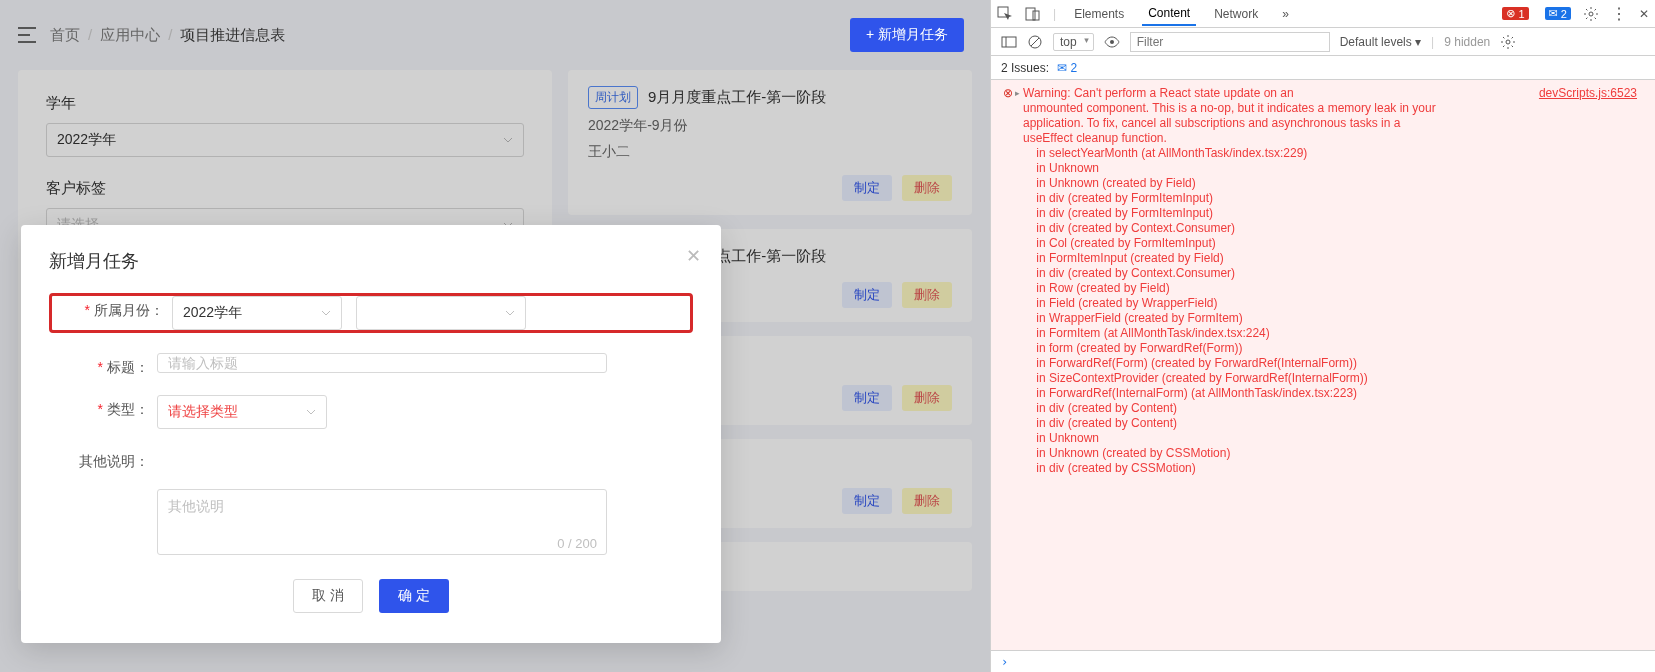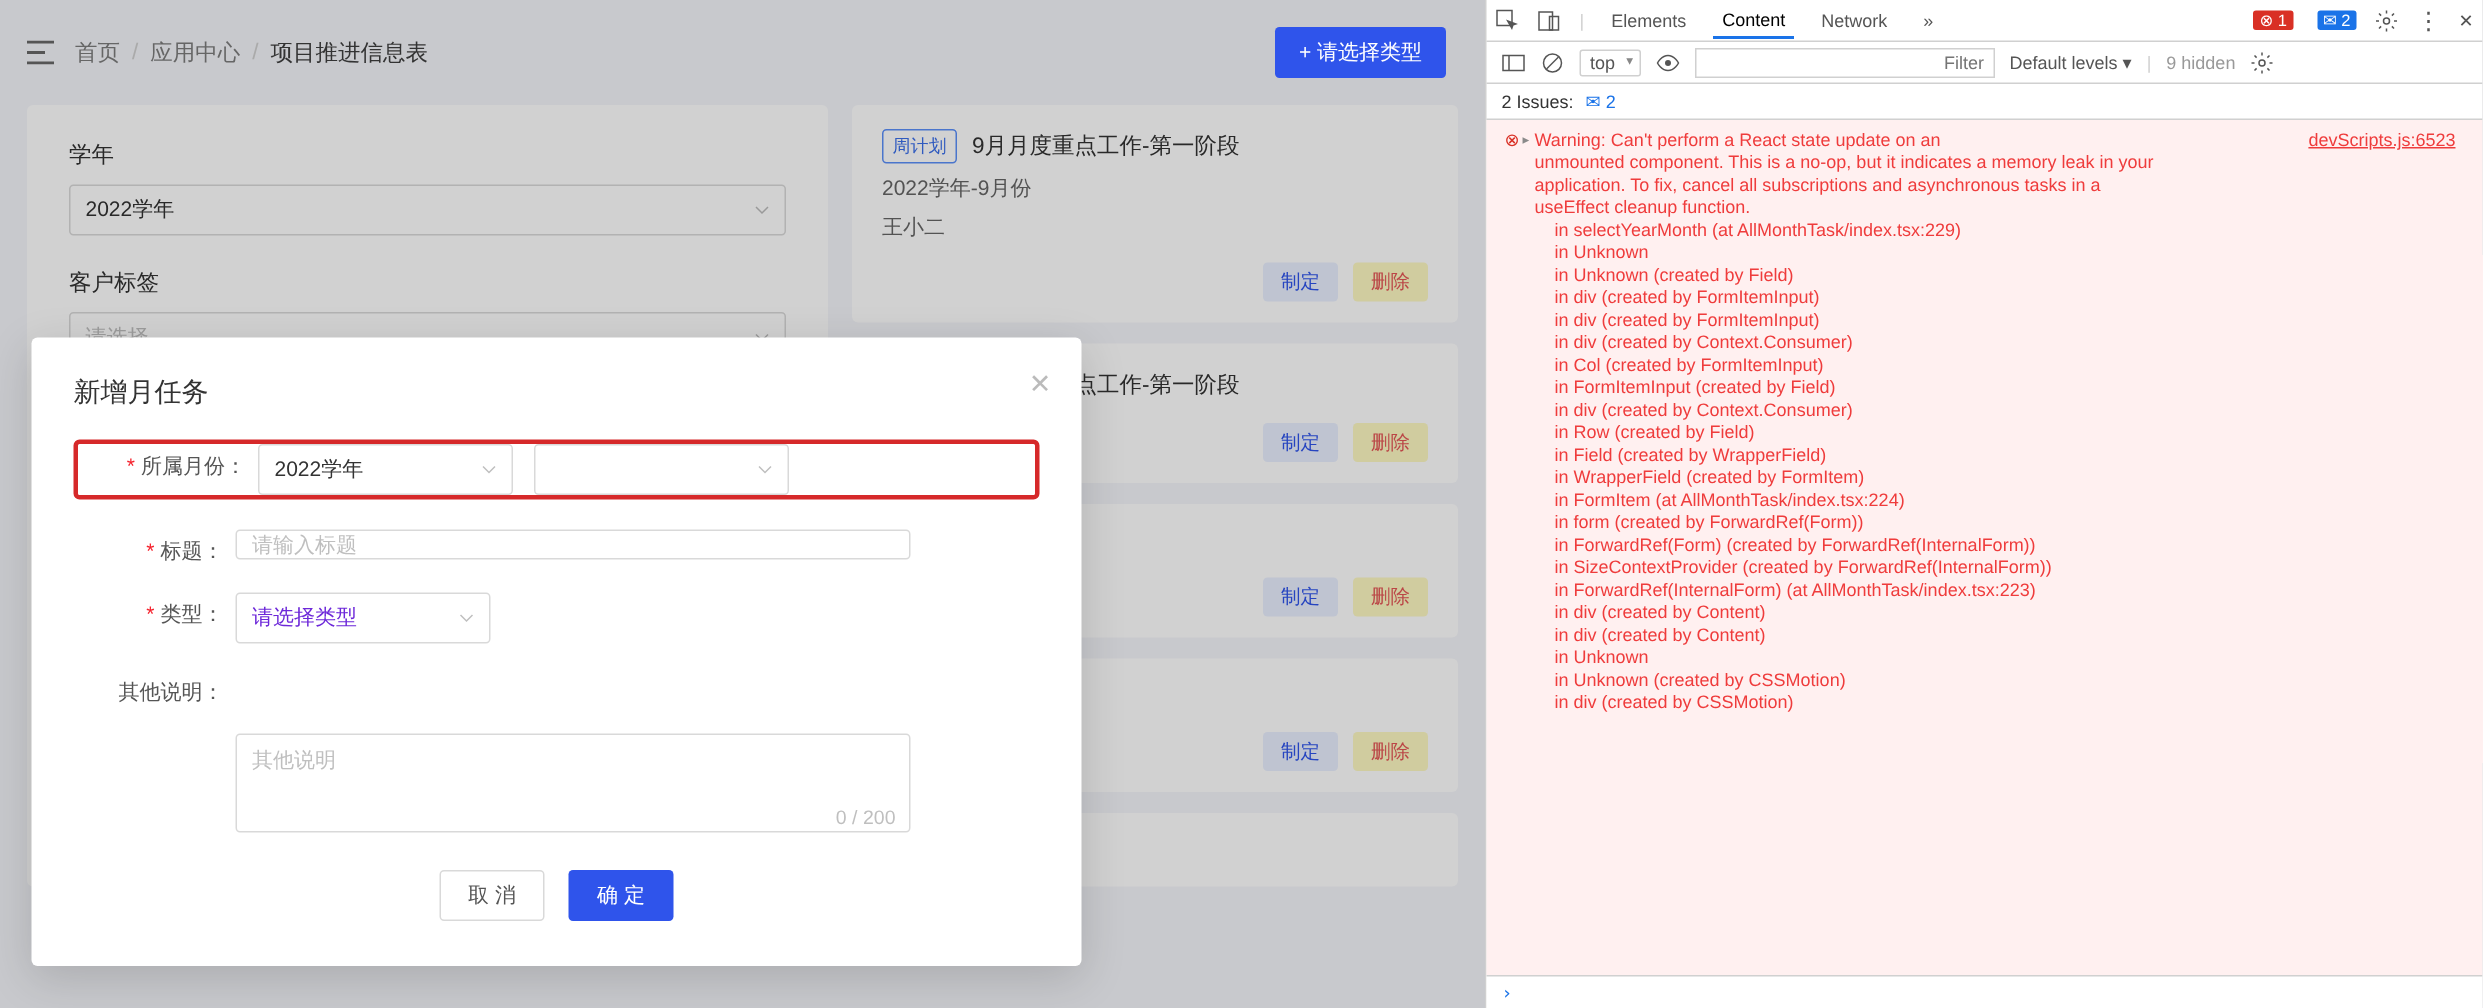--- a/index.html
+++ b/index.html
@@ -38,21 +38,21 @@
 
   
   .modal { position: absolute; left: 21px; top: 225px; width: 700px; background: #fff; border-radius: 4px; box-shadow: 0 8px 30px rgba(0,0,0,.15); z-index: 5; padding: 24px 28px 30px; }
   .modal-title { font-size: 18px; color: #333; margin-bottom: 20px; }
   .modal-close { position: absolute; right: 20px; top: 20px; color: #bbb; font-size: 18px; cursor: pointer; }
   .form-row { display: flex; align-items: flex-start; margin-bottom: 18px; }
   .form-row .lbl { width: 100px; text-align: right; font-size: 14px; color: #555; padding-top: 6px; }
   .form-row .req::before { content: "*"; color: #f5222d; margin-right: 4px; }
   .form-row .ctrl { margin-left: 8px; display: flex; gap: 14px; flex: 1; }
   .sel { border: 1px solid #d9d9d9; border-radius: 3px; height: 34px; display: flex; align-items: center; justify-content: space-between; padding: 0 10px; font-size: 14px; color: #333; }
-  .sel .ph { color: #6d28d9; }
+  .sel .ph { color: #ef4444; }
   .sel .chev { color: #bfbfbf; }
   .sel.w1 { width: 170px; }
   .sel.w2 { width: 170px; }
   .input { border: 1px solid #d9d9d9; border-radius: 3px; height: 20px; padding: 0 10px; font-size: 14px; width: 450px; }
   .input::placeholder { color: #bfbfbf; }
   .textarea-wrap { position: relative; width: 450px; }
   .textarea { border: 1px solid #d9d9d9; border-radius: 3px; min-height: 66px; padding: 8px 10px; font-size: 14px; width: 100%; resize: none; margin-top: 42px; }
   .textarea::placeholder { color: #bfbfbf; }
   .counter { position: absolute; right: 10px; bottom: 8px; font-size: 13px; color: #bfbfbf; }
   .highlight-box { border: 3px solid #d6292a; border-radius: 4px; padding: 0 12px; margin-bottom: 20px; }
@@ -68,21 +68,21 @@
   .dt-tab { padding: 4px 6px; color: #555; cursor: pointer; }
   .dt-tab.active { color: #000; border-bottom: 2px solid #1a73e8; }
   .dt-icon { width: 16px; height: 16px; color: #555; }
   .pill { display: inline-flex; align-items: center; gap: 3px; font-size: 11px; padding: 0 4px; border-radius: 2px; margin-left: 4px; }
   .pill.err { background: #d93025; color: #fff; }
   .pill.info { background: #1a73e8; color: #fff; }
 
   .dt-toolbar { display: flex; align-items: center; height: 28px; border-bottom: 1px solid #d0d0d0; padding: 0 10px; gap: 10px; }
   .context-sel { border: 1px solid #d0d0d0; padding: 1px 16px 1px 6px; border-radius: 2px; color: #555; position: relative; }
   .context-sel::after { content:"▾"; position:absolute; right:4px; top:1px; font-size:9px; color:#888; }
-  .filter-input { flex: 1; max-width: 200px; border: 1px solid #d0d0d0; height: 20px; padding: 0 6px; font-size: 12px; text-align: right; }
+  .filter-input { flex: 1; max-width: 200px; border: 1px solid #d0d0d0; height: 20px; padding: 0 6px; font-size: 12px; }
   .levels { color: #555; }
   .hidden-count { color: #999; }
 
   .issues-bar { display: flex; align-items: center; height: 24px; border-bottom: 1px solid #d0d0d0; padding: 0 10px; gap: 8px; font-size: 12px; }
   .issues-bar .link { color: #1a73e8; }
 
   .console-log { flex: 1; overflow: auto; background: #fff0f0; padding: 6px 0 6px 4px; font-family: Menlo, Consolas, monospace; font-size: 12px; color: #ef3c3c; position: relative; }
   .log-line { white-space: pre; padding: 0 10px 0 28px; line-height: 15px; }
   .log-first { position: relative; }
   .log-first::before { content: "⊗"; position: absolute; left: 8px; top: 0; color: #d93025; font-size: 12px; }
@@ -104,21 +104,21 @@
           <path d="M0 1h18M0 8h12M0 15h18" stroke="currentColor" stroke-width="2"></path>
         </svg>
       <div class="breadcrumb">
         <span>首页</span>
         <span class="sep">/</span>
         <span>应用中心</span>
         <span class="sep">/</span>
         <span class="current">项目推进信息表</span>
       </div>
     </div>
-    <button class="add-btn">+ 请选择类型</button>
+    <button class="add-btn">+ 新增月任务</button>
   </div>
 
   <div class="content-row">
     <div class="panel-left">
       <div class="form-label">学年</div>
       <div class="select-box">
         <span>2022学年</span>
         <svg class="chev" width="10" height="6" viewBox="0 0 10 6">
             <path d="M1 1l4 4 4-4" stroke="currentColor" fill="none"></path>
           </svg>

